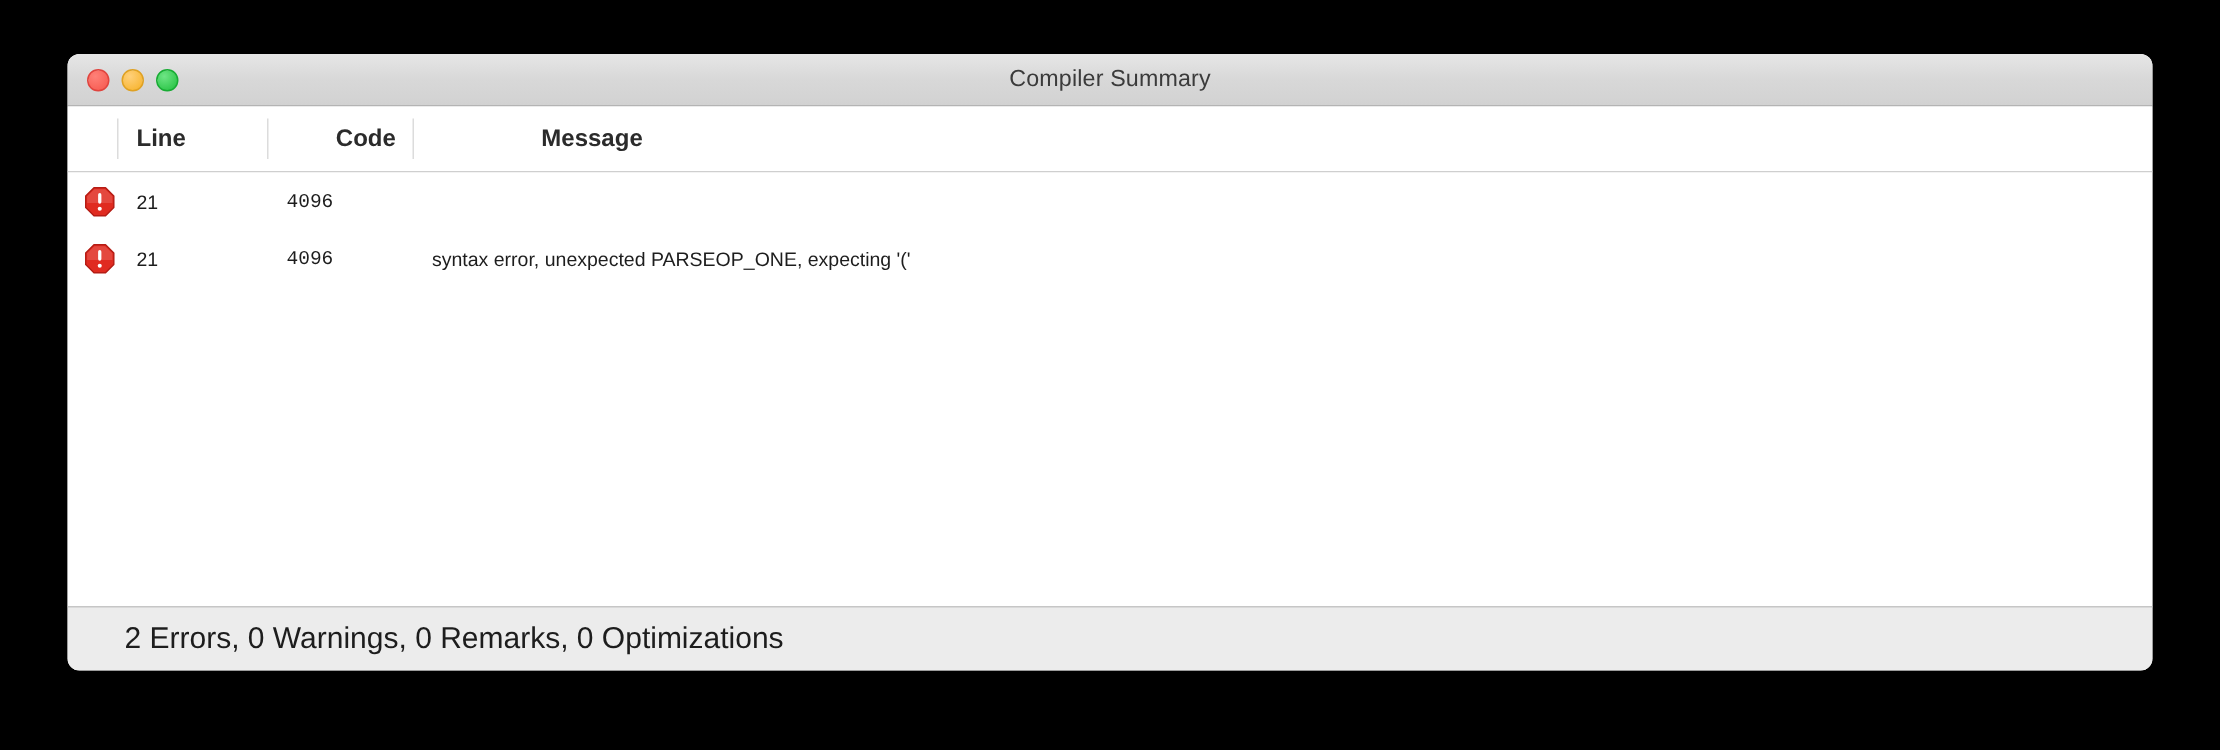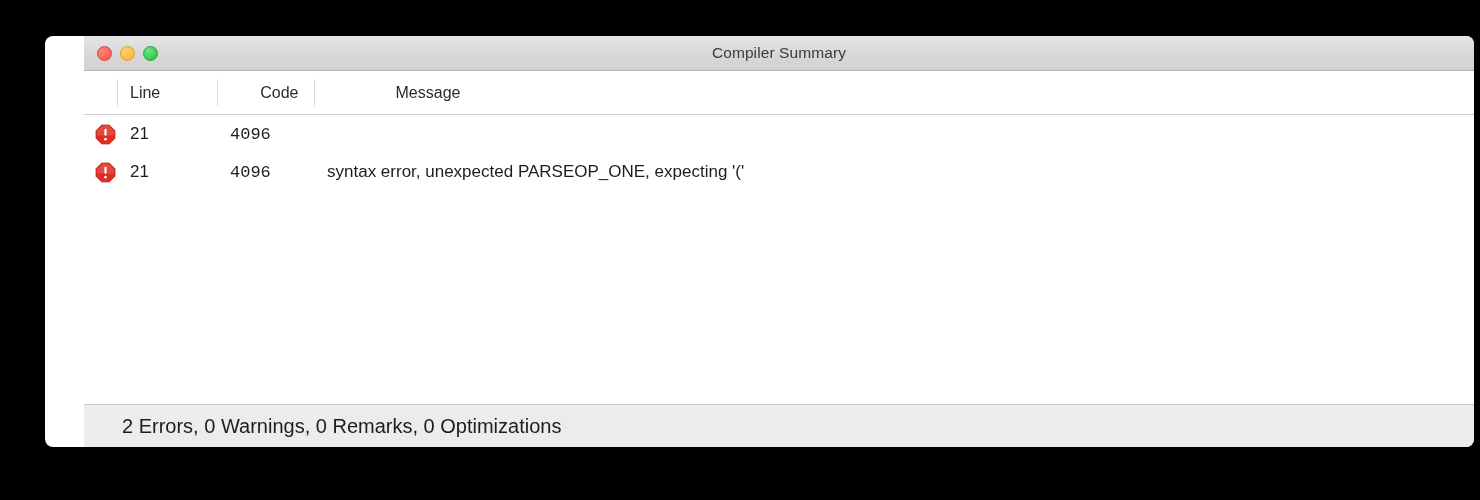--- a/index.html
+++ b/index.html
@@ -20,21 +20,20 @@
     left: 45px;
     top: 36px;
     width: 1390px;
     height: 411px;
     border-radius: 8px;
     background: #ffffff;
     box-shadow: 0 1px 3px rgba(0,0,0,0.35);
     overflow: hidden;
     display: flex;
     flex-direction: column;
-    padding-left: 39px;
   }
 
   
   .titlebar {
     position: relative;
     height: 34px;
     flex: 0 0 34px;
     background: linear-gradient(to bottom, #e6e6e6 0%, #d8d8d8 50%, #d2d2d2 100%);
     border-bottom: 1px solid #b4b4b4;
     display: flex;
@@ -78,20 +77,21 @@
     display: flex;
     align-items: center;
   }
   .col-header .col {
     position: relative;
     height: 43px;
     display: flex;
     align-items: center;
     font-size: 16px;
     color: #2b2b2b;
+    font-weight: bold;
   }
   .col-sep {
     position: absolute;
     top: 8px;
     width: 1px;
     height: 27px;
     background: #dcdcdc;
   }
   .sep-1 { left: 33px; }
   .sep-2 { left: 133px; }
@@ -112,21 +112,21 @@
     height: 38px;
     position: relative;
     display: block;
   }
   .row > * {
     position: absolute;
     top: 0;
     height: 38px;
     display: flex;
     align-items: center;
-    font-size: 17px;
+    font-size: 13px;
     color: #1d1d1d;
     white-space: nowrap;
   }
   .cell-icon { left: 8px; width: 26px; justify-content: center; }
   .cell-line { left: 46px; }
   .cell-code { left: 146px; font-family: Liberation Mono, monospace; }
   .cell-msg  { left: 243px; }
 
   .err-icon { display: block; width: 21px; height: 21px; }
 

